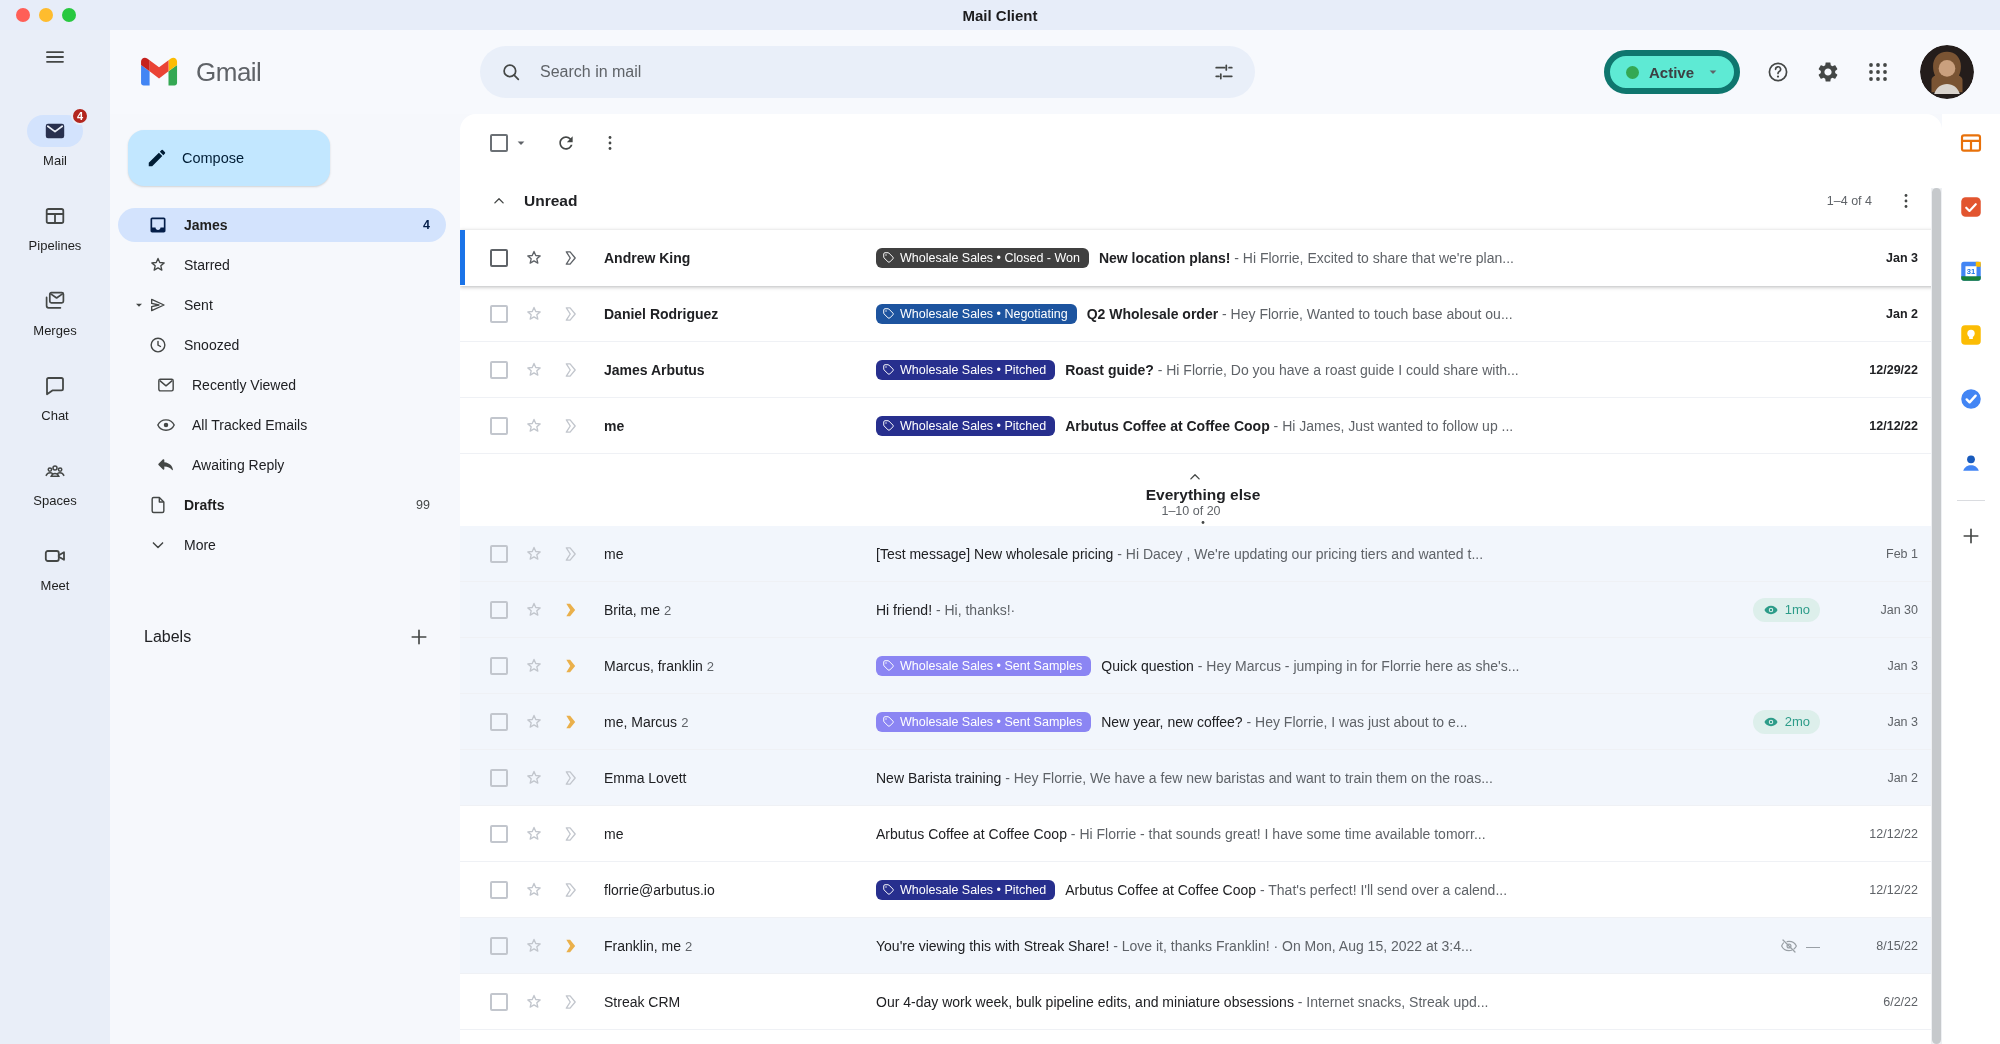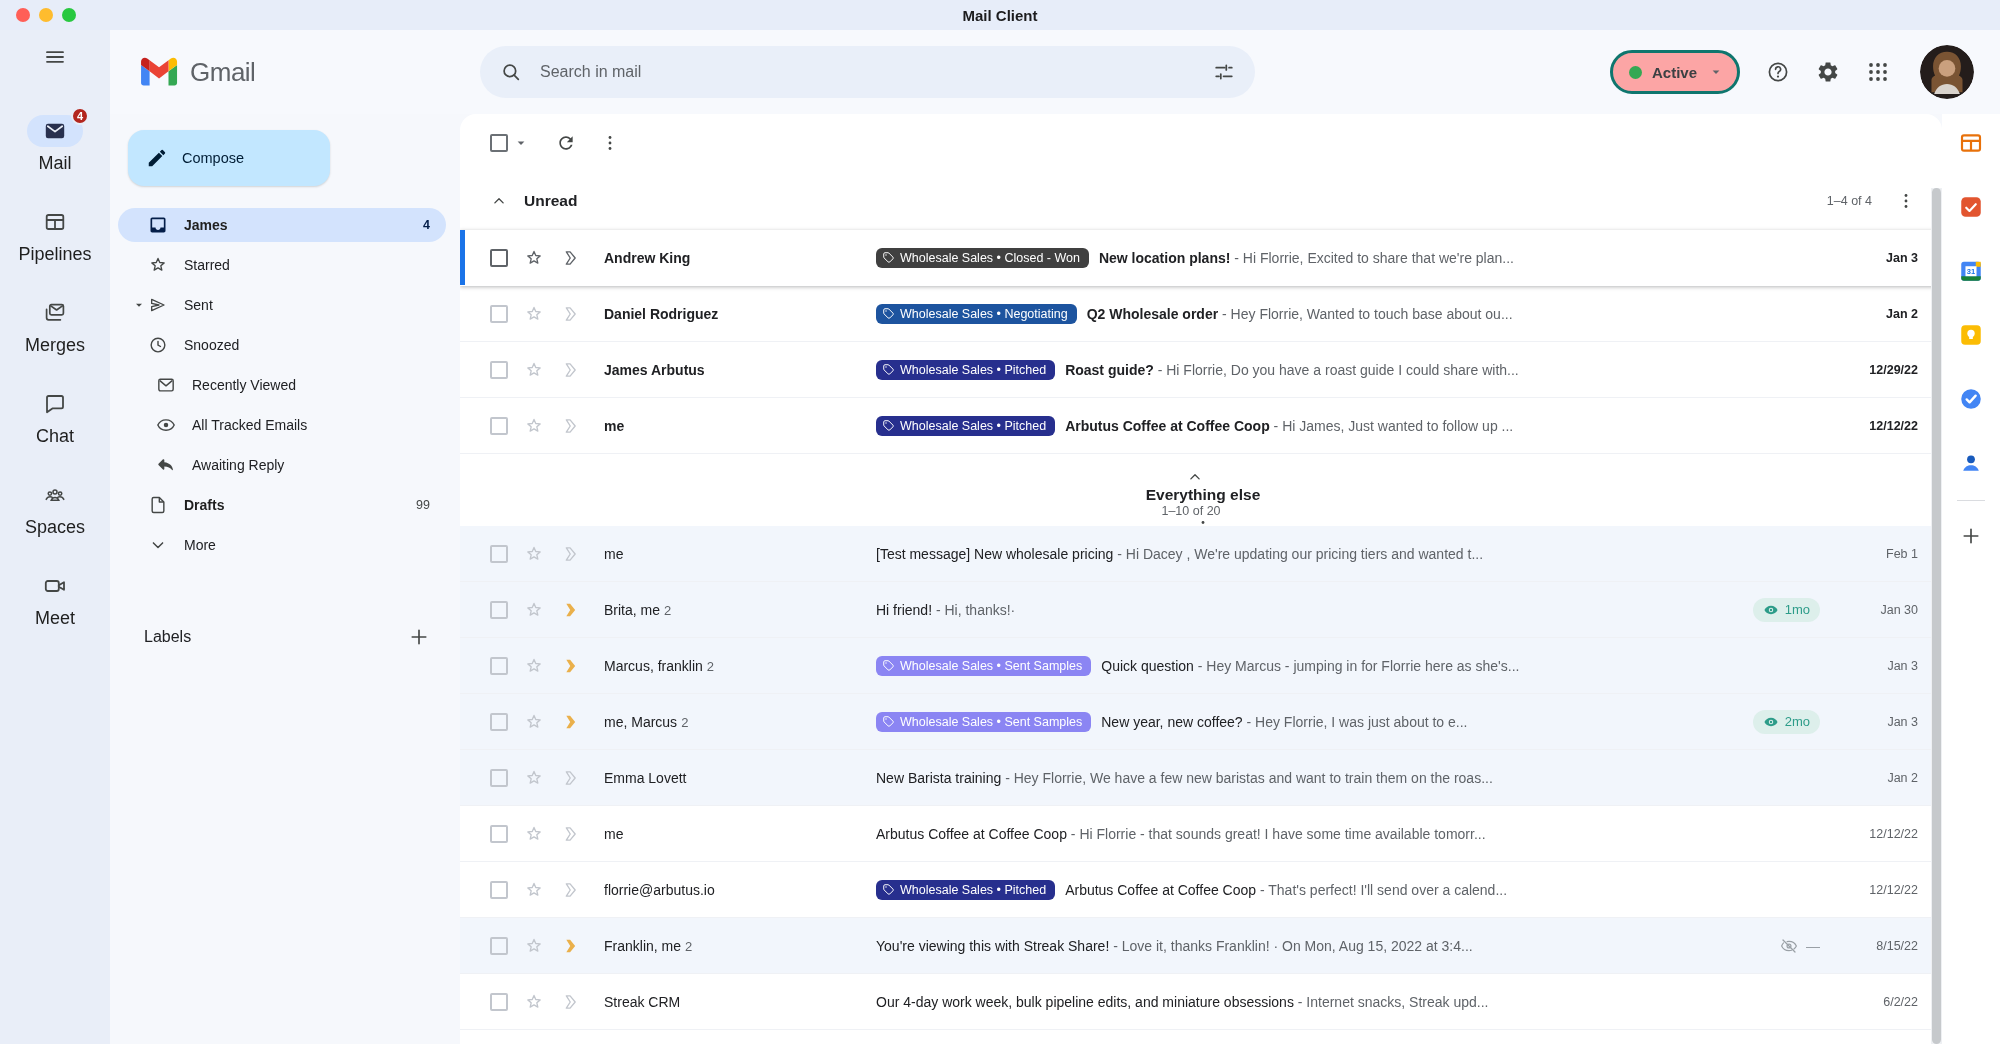--- a/index.html
+++ b/index.html
@@ -18,36 +18,36 @@
   
   .rail{width:110px;background:#e9eef8;flex-shrink:0;display:flex;flex-direction:column;align-items:center;}
   .hamburger{width:24px;height:24px;color:#444746;margin-top:15px;cursor:pointer;}
   .rail-item{display:flex;flex-direction:column;align-items:center;margin-top:32px;cursor:pointer;}
   .rail-item:first-of-type{margin-top:46px;}
   .rail-pill{width:56px;height:32px;border-radius:16px;display:flex;align-items:center;justify-content:center;position:relative;color:#444746;}
   .rail-pill .ric{width:24px;height:24px;}
   .rail-item.active .rail-pill{background:#d3e3fd;color:#28304e;}
   .rail-badge{position:absolute;top:-8px;right:-6px;background:#b3261e;color:#fff;font-size:11px;font-weight:bold;
     min-width:18px;height:18px;border-radius:9px;display:flex;align-items:center;justify-content:center;border:2px solid #e9eef8;}
-  .rail-label{font-size:18px;color:#1f1f1f;margin-top:6px;font-weight:500;}
+  .rail-label{font-size:13px;color:#1f1f1f;margin-top:6px;font-weight:500;}
 
   .main-col{flex:1;display:flex;flex-direction:column;min-width:0;}
 
   
   .header{height:84px;background:#f7f9fd;display:flex;align-items:center;flex-shrink:0;}
-  .brand{display:flex;align-items:center;gap:10px;margin-left:30px;width:150px;cursor:pointer;}
+  .brand{display:flex;align-items:center;gap:16px;margin-left:30px;width:150px;cursor:pointer;}
   .gmail-logo{width:40px;height:30px;}
   .brand-text{font-size:26px;color:#5f6368;letter-spacing:-0.5px;}
   .search{width:775px;height:52px;background:#e9eff9;border-radius:26px;display:flex;align-items:center;margin-left:190px;}
   .search-icon{width:22px;height:22px;color:#444746;margin:0 16px 0 20px;cursor:pointer;}
   .search input{flex:1;border:none;background:transparent;outline:none;font-size:16px;color:#3c4043;font-family:inherit;}
   .search input::placeholder{color:#5f6368;opacity:1;}
   .tune-icon{width:22px;height:22px;color:#444746;margin-right:20px;cursor:pointer;}
   .header-right{display:flex;align-items:center;margin-left:auto;margin-right:26px;gap:26px;}
-  .active-pill{height:44px;border:3px solid #0f766e;border-radius:22px;background:#fca5a5;display:flex;align-items:center;gap:10px;padding:0 12px 0 16px;cursor:pointer;}
+  .active-pill{height:44px;border:6px solid #0f766e;border-radius:22px;background:#5eead4;display:flex;align-items:center;gap:10px;padding:0 12px 0 16px;cursor:pointer;}
   .status-dot{width:13px;height:13px;border-radius:50%;}
   .active-label{font-size:15px;color:#3c4043;font-weight:600;}
   .pill-caret{width:18px;height:18px;color:#5f6368;}
   .hbtn{width:24px;height:24px;color:#444746;cursor:pointer;}
   .avatar{width:54px;height:54px;border-radius:50%;overflow:hidden;margin-left:4px;cursor:pointer;}
 
   
   .body{flex:1;display:flex;min-height:0;}
   .sidebar{width:350px;background:#f6f8fc;flex-shrink:0;padding-top:8px;}
   .compose{width:202px;height:56px;border-radius:16px;background:#c2e7ff;display:flex;align-items:center;gap:14px;

